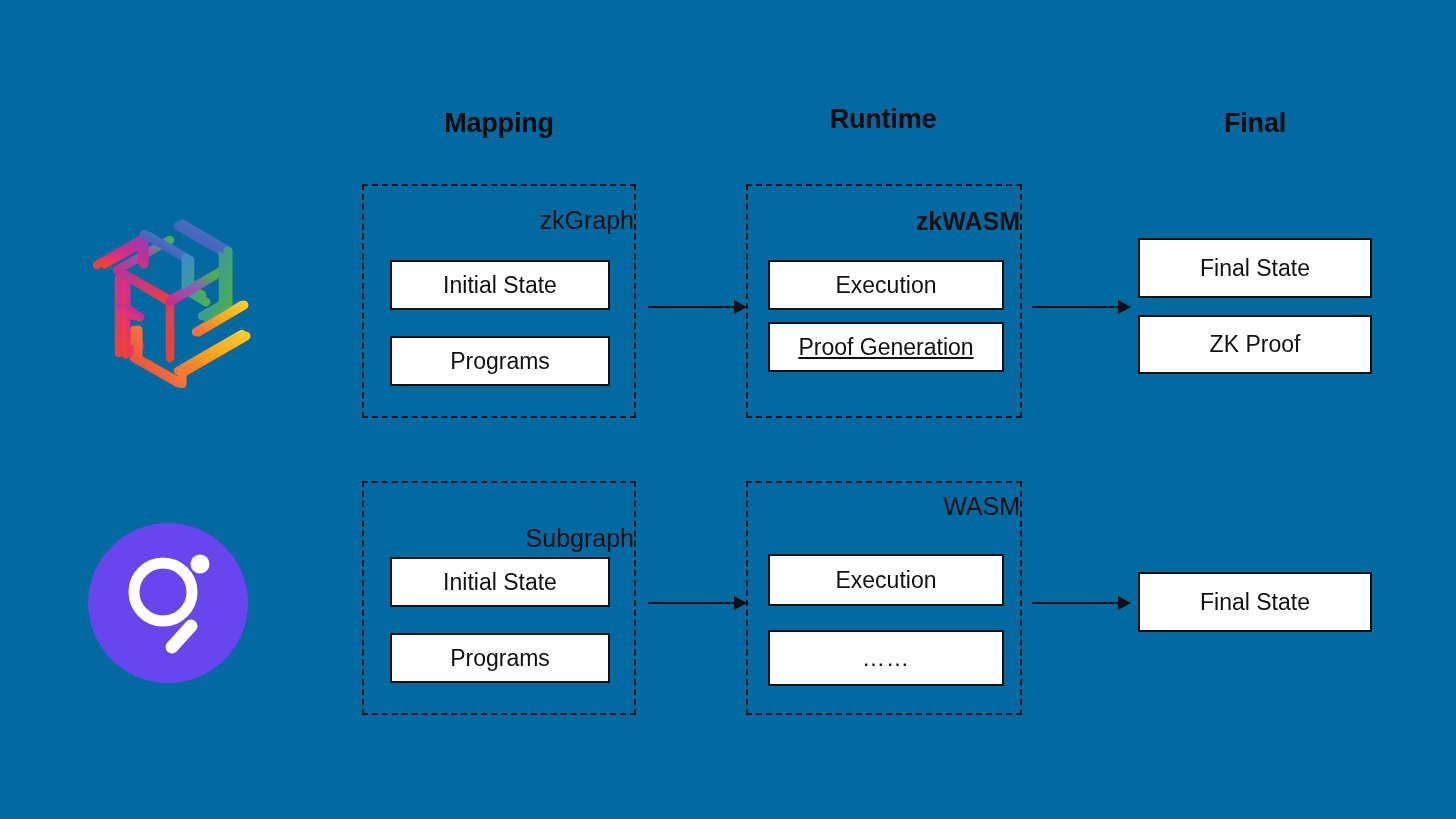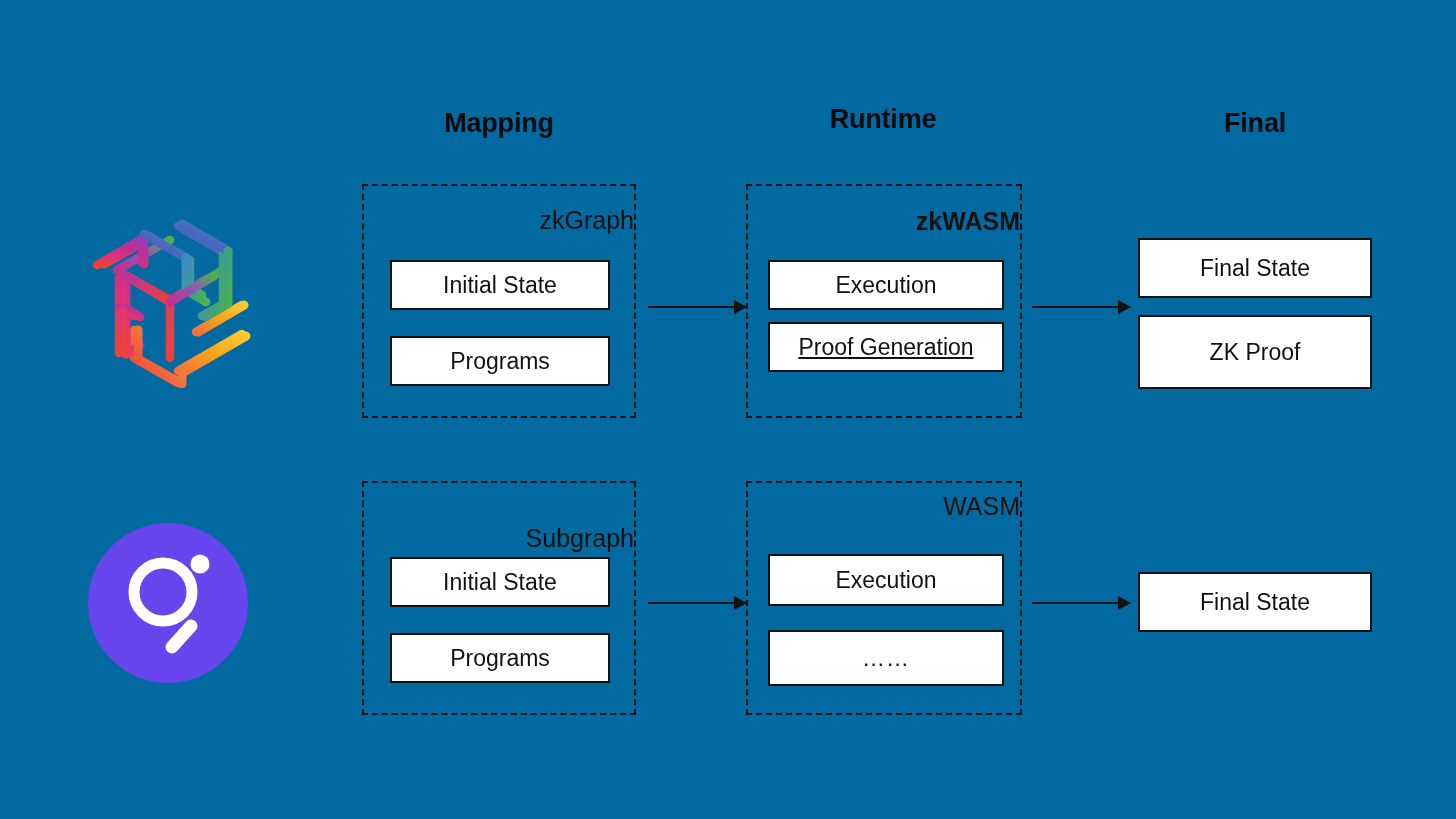--- a/index.html
+++ b/index.html
@@ -210,21 +210,21 @@
 
   <div class="dashed-group" style="left:746px; top:184px; width:276px; height:234px;">
     <div class="group-title bold" style="top:21px;">zkWASM</div>
     <div class="solid-box" style="left:20px; top:74px; width:236px; height:50px;">Execution</div>
     <div class="solid-box" style="left:20px; top:136px; width:236px; height:50px;text-decoration:underline;">Proof Generation</div>
   </div>
 
   <div class="arrow" style="left:1032px; top:306px; width:98px;"></div>
 
   <div class="solid-box" style="left:1138px; top:238px; width:234px; height:60px;">Final State</div>
-  <div class="solid-box" style="left:1138px; top:315px; width:234px; height:74px;">ZK Proof</div>
+  <div class="solid-box" style="left:1138px; top:315px; width:234px; height:59px;">ZK Proof</div>
 
   <div class="logo" style="left:88px; top:523px;">
     <svg width="160" height="160" viewBox="0 0 160 160" aria-hidden="true">
       <circle cx="80" cy="80" r="80" fill="#6747ed"></circle>
       <g fill="none" stroke="#ffffff" stroke-linecap="round">
         <circle cx="75" cy="69" r="29" stroke-width="11"></circle>
         <path d="M103 103 L84 124" stroke-width="13"></path>
       </g>
       <circle cx="112" cy="41" r="9.5" fill="#ffffff"></circle>
     </svg>

